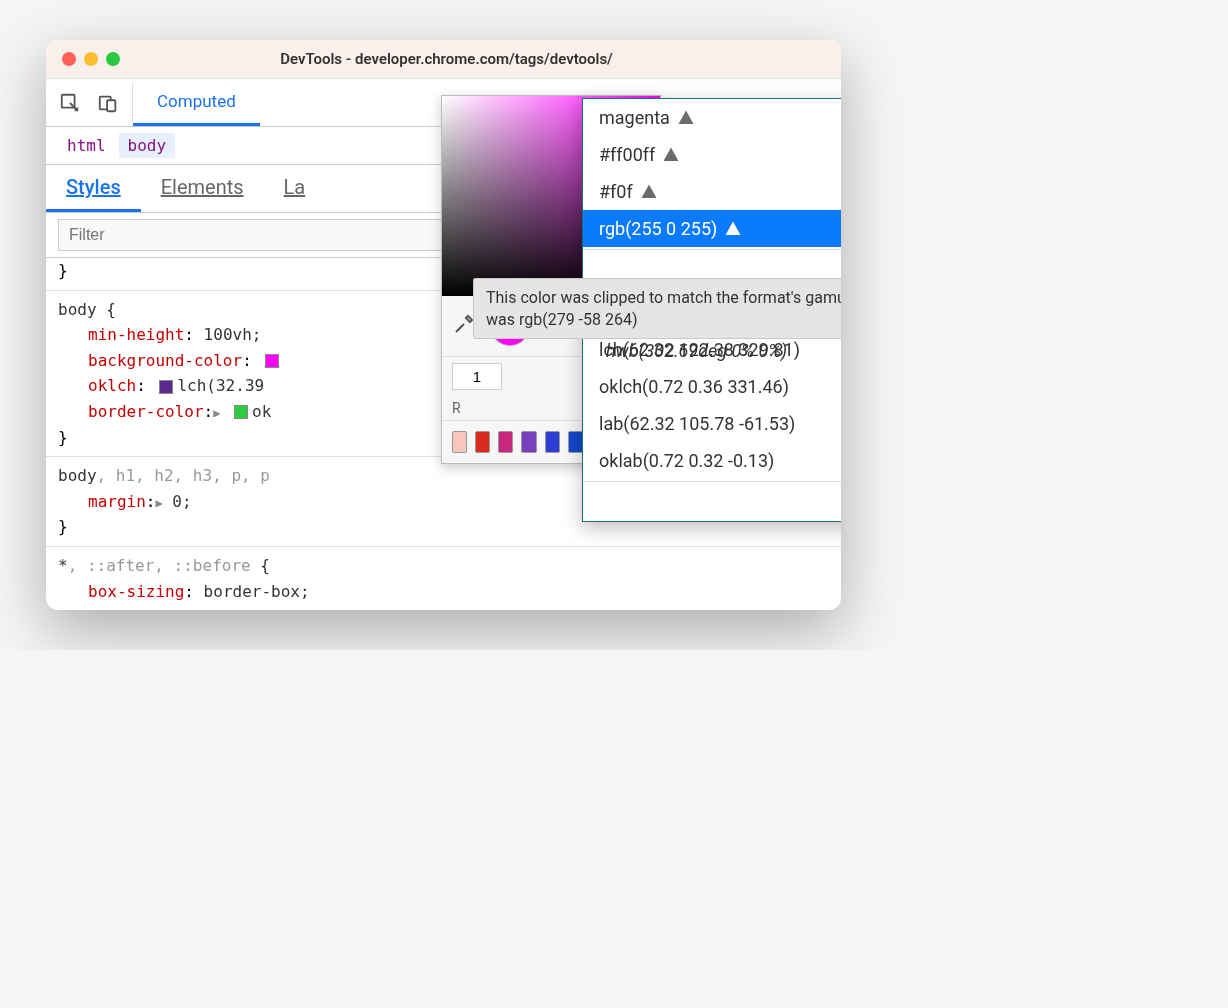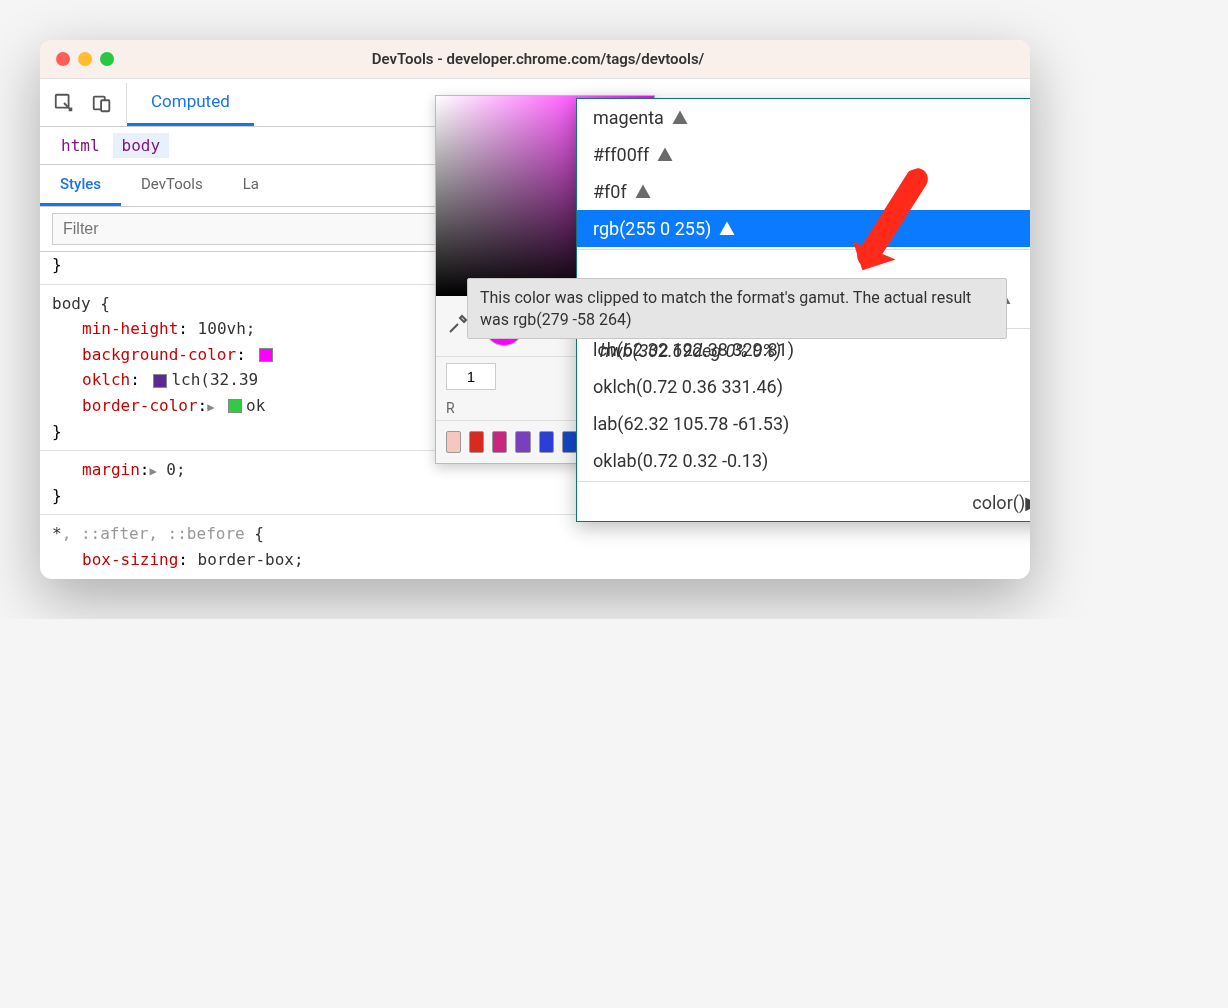--- a/index.html
+++ b/index.html
@@ -6,26 +6,27 @@
       margin: 0;
       padding: 0;
       box-sizing: border-box;
     }
     body {
       font-family: -apple-system, BlinkMacSystemFont, "Segoe UI", Roboto, sans-serif;
       background: #f5f5f5;
       padding: 40px;
     }
     .window {
-      width: 990px;
+      width: 795px;
       background: #fff;
       border-radius: 12px;
       box-shadow: 0 20px 60px rgba(0,0,0,0.3);
       overflow: hidden;
       position: relative;
+      margin-left: 6px;
     }
     .titlebar {
       background: #faf0eb;
       padding: 10px 16px;
       display: flex;
       align-items: center;
       gap: 10px;
       border-bottom: 1px solid #e0e0e0;
     }
     .traffic-lights {
@@ -97,24 +98,25 @@
     }
     .crumb.selected {
       background: #e8f0fe;
     }
     .subtabs {
       display: flex;
       border-bottom: 1px solid #ccc;
     }
     .subtab {
       padding: 10px 20px;
-      font-size: 15px;
+      font-size: 20px;
       color: #666;
       cursor: pointer;
       border-bottom: 3px solid transparent;
+      text-decoration: underline;
     }
     .subtab.active {
       color: #1a73e8;
       border-bottom-color: #1a73e8;
       font-weight: 500;
     }
     .filter-bar {
       padding: 6px 12px;
       border-bottom: 1px solid #ccc;
     }
@@ -340,21 +342,21 @@
     </div>
   </div>
 
   <div class="breadcrumb">
     <span class="crumb">html</span>
     <span class="crumb selected">body</span>
   </div>
 
   <div class="subtabs">
     <div class="subtab active">Styles</div>
-    <div class="subtab">DevTools</div>
+    <div class="subtab">Elements</div>
     <div class="subtab">La</div>
   </div>
 
   <div class="filter-bar">
     <input class="filter-input" placeholder="Filter" style="">
   </div>
 
   <div class="styles-pane">
     <div class="rule" style="padding-top:0;border-top:none">
       <div>}</div>
@@ -373,20 +375,21 @@
         <span class="prop-name">oklch</span><span>:</span>
         <span class="swatch" style="background:#5a2a91"></span><span class="prop-value">lch(32.39 </span>
       </div>
       <div class="indent">
         <span class="prop-name">border-color</span><span>:</span><span class="disclosure">▶</span>
         <span class="swatch" style="background:#2ecc40"></span><span class="prop-value">ok</span>
       </div>
       <div>}</div>
     </div>
     <div class="rule">
+      <div class="selector"><span>body</span><span class="dim">, h1, h2, h3, p, p</span></div>
       <div class="indent">
         <span class="prop-name">margin</span><span>:</span><span class="disclosure">▶</span>
         <span class="prop-value">0;</span>
       </div>
       <div>}</div>
     </div>
     <div class="rule">
       <div class="selector"><span>*</span><span class="dim">, ::after, ::before</span><span> {</span></div>
       <div class="indent">
         <span class="prop-name">box-sizing</span><span>:</span>

